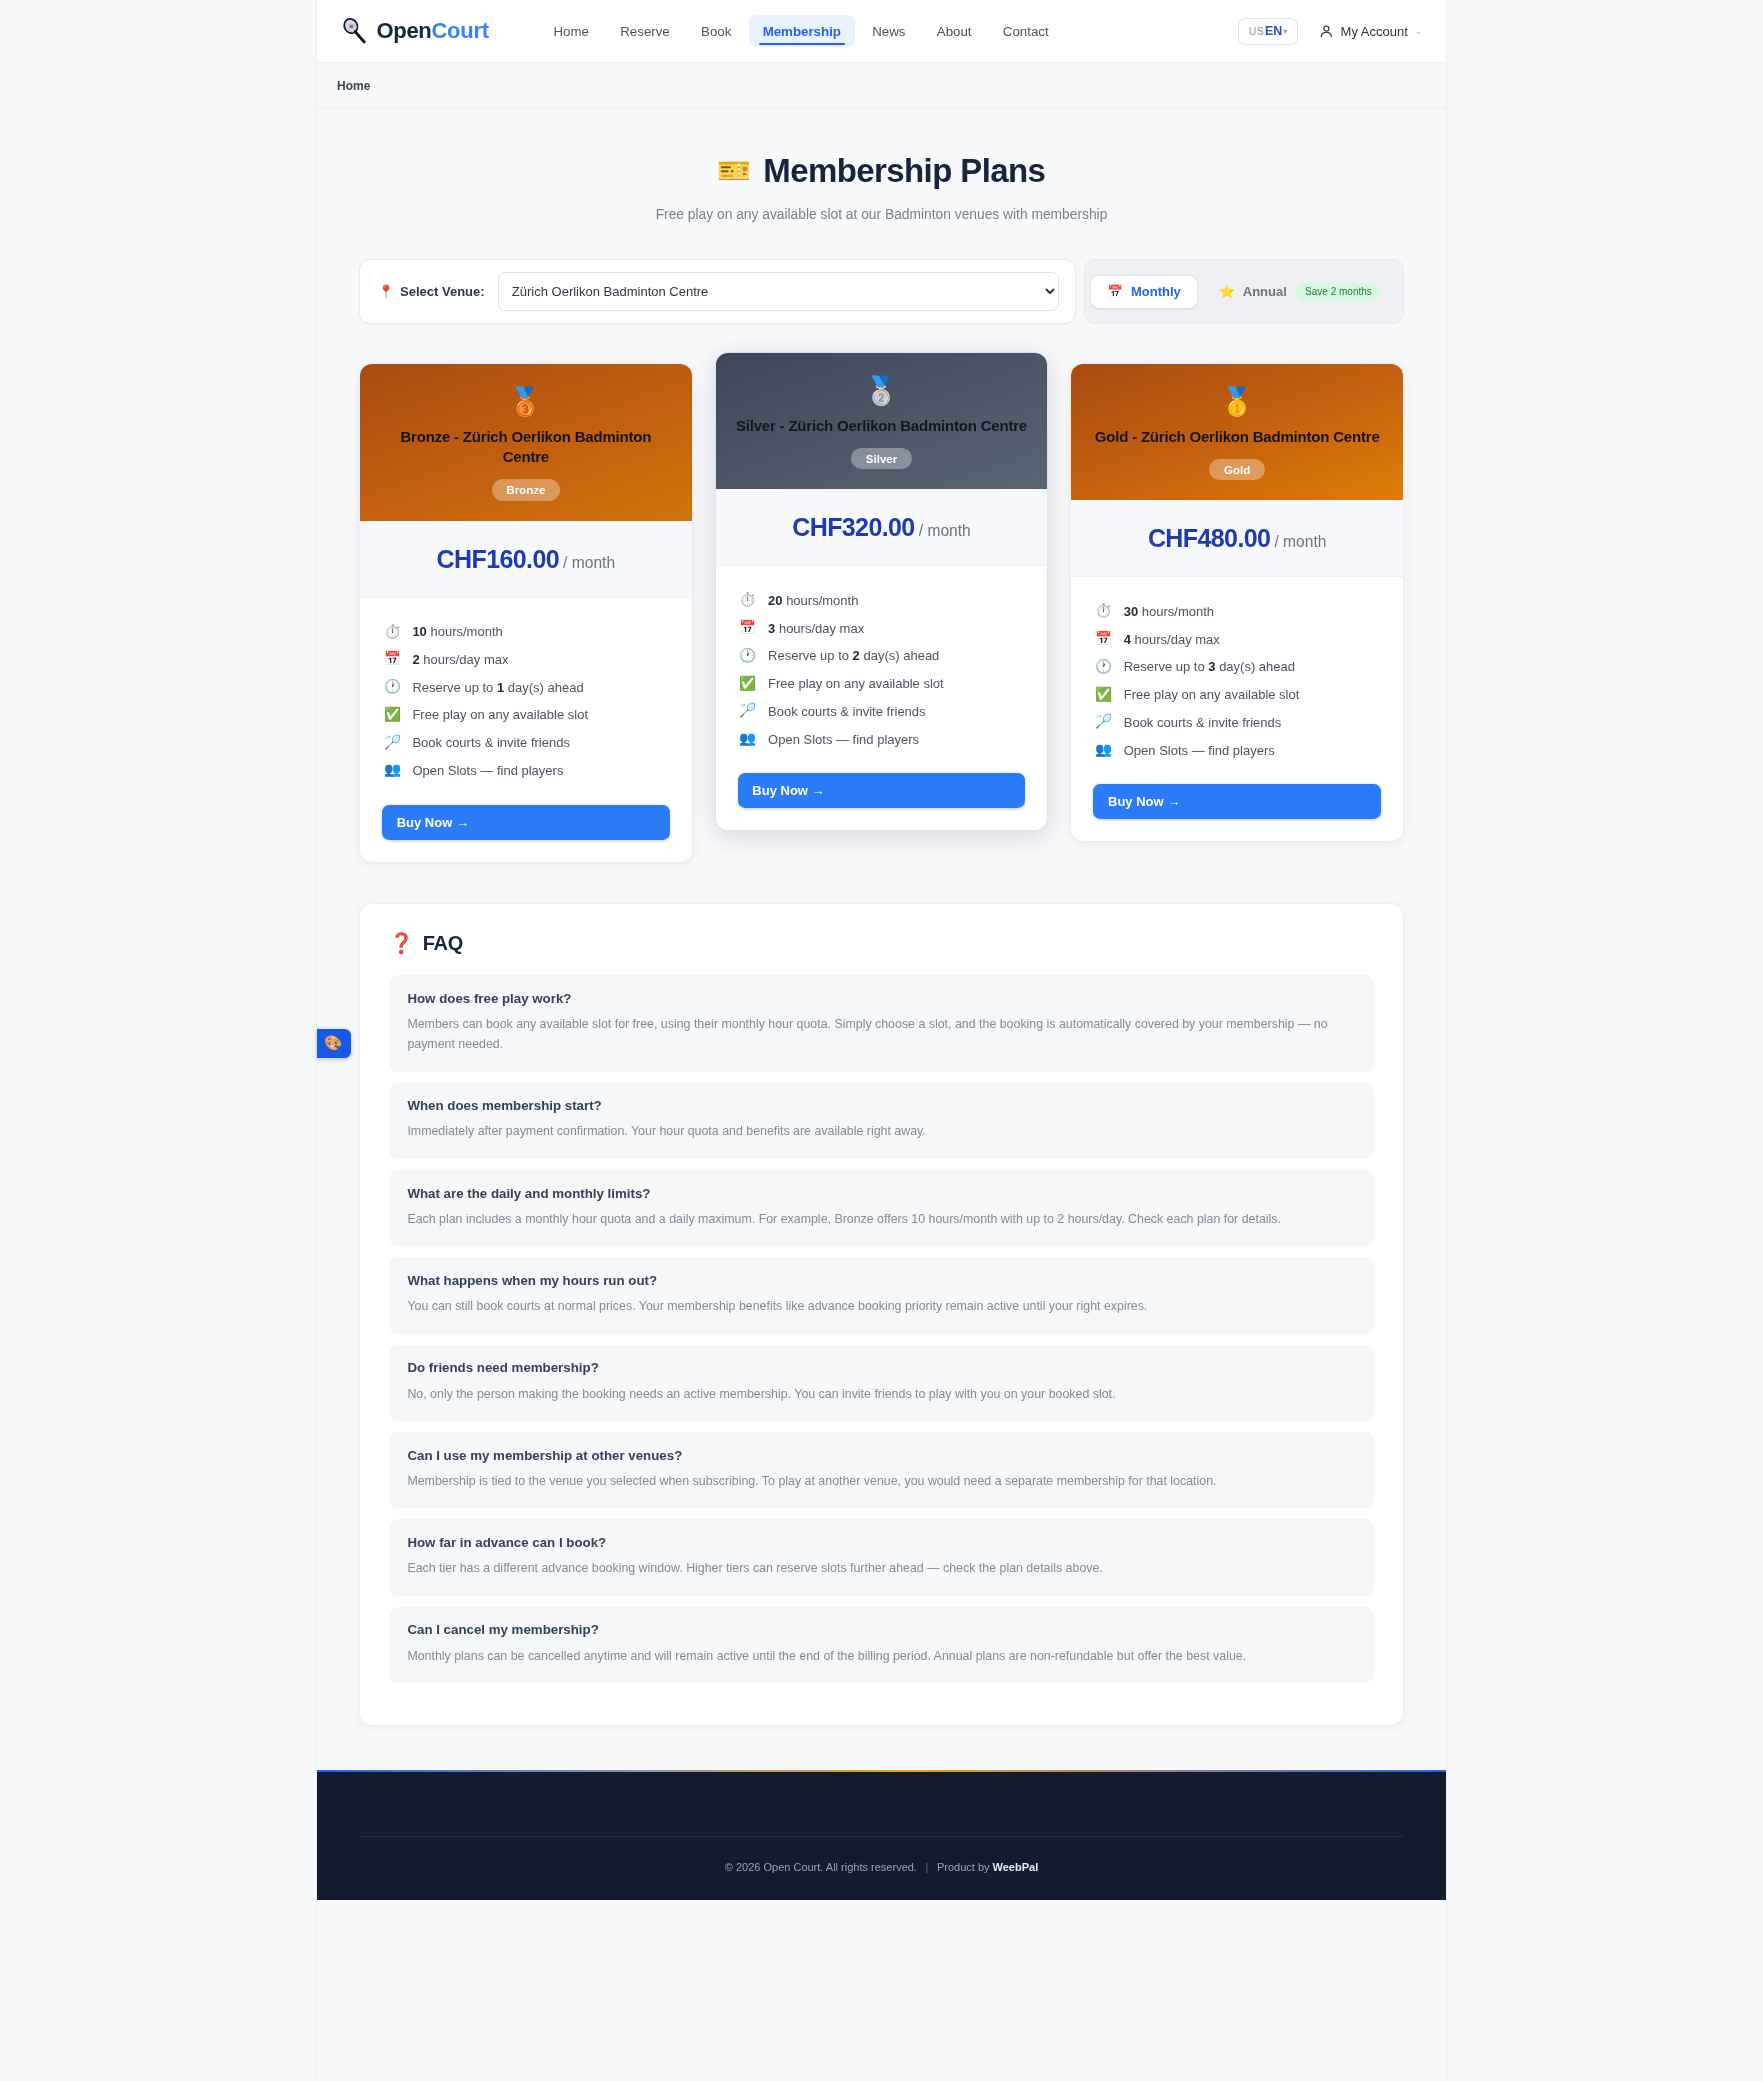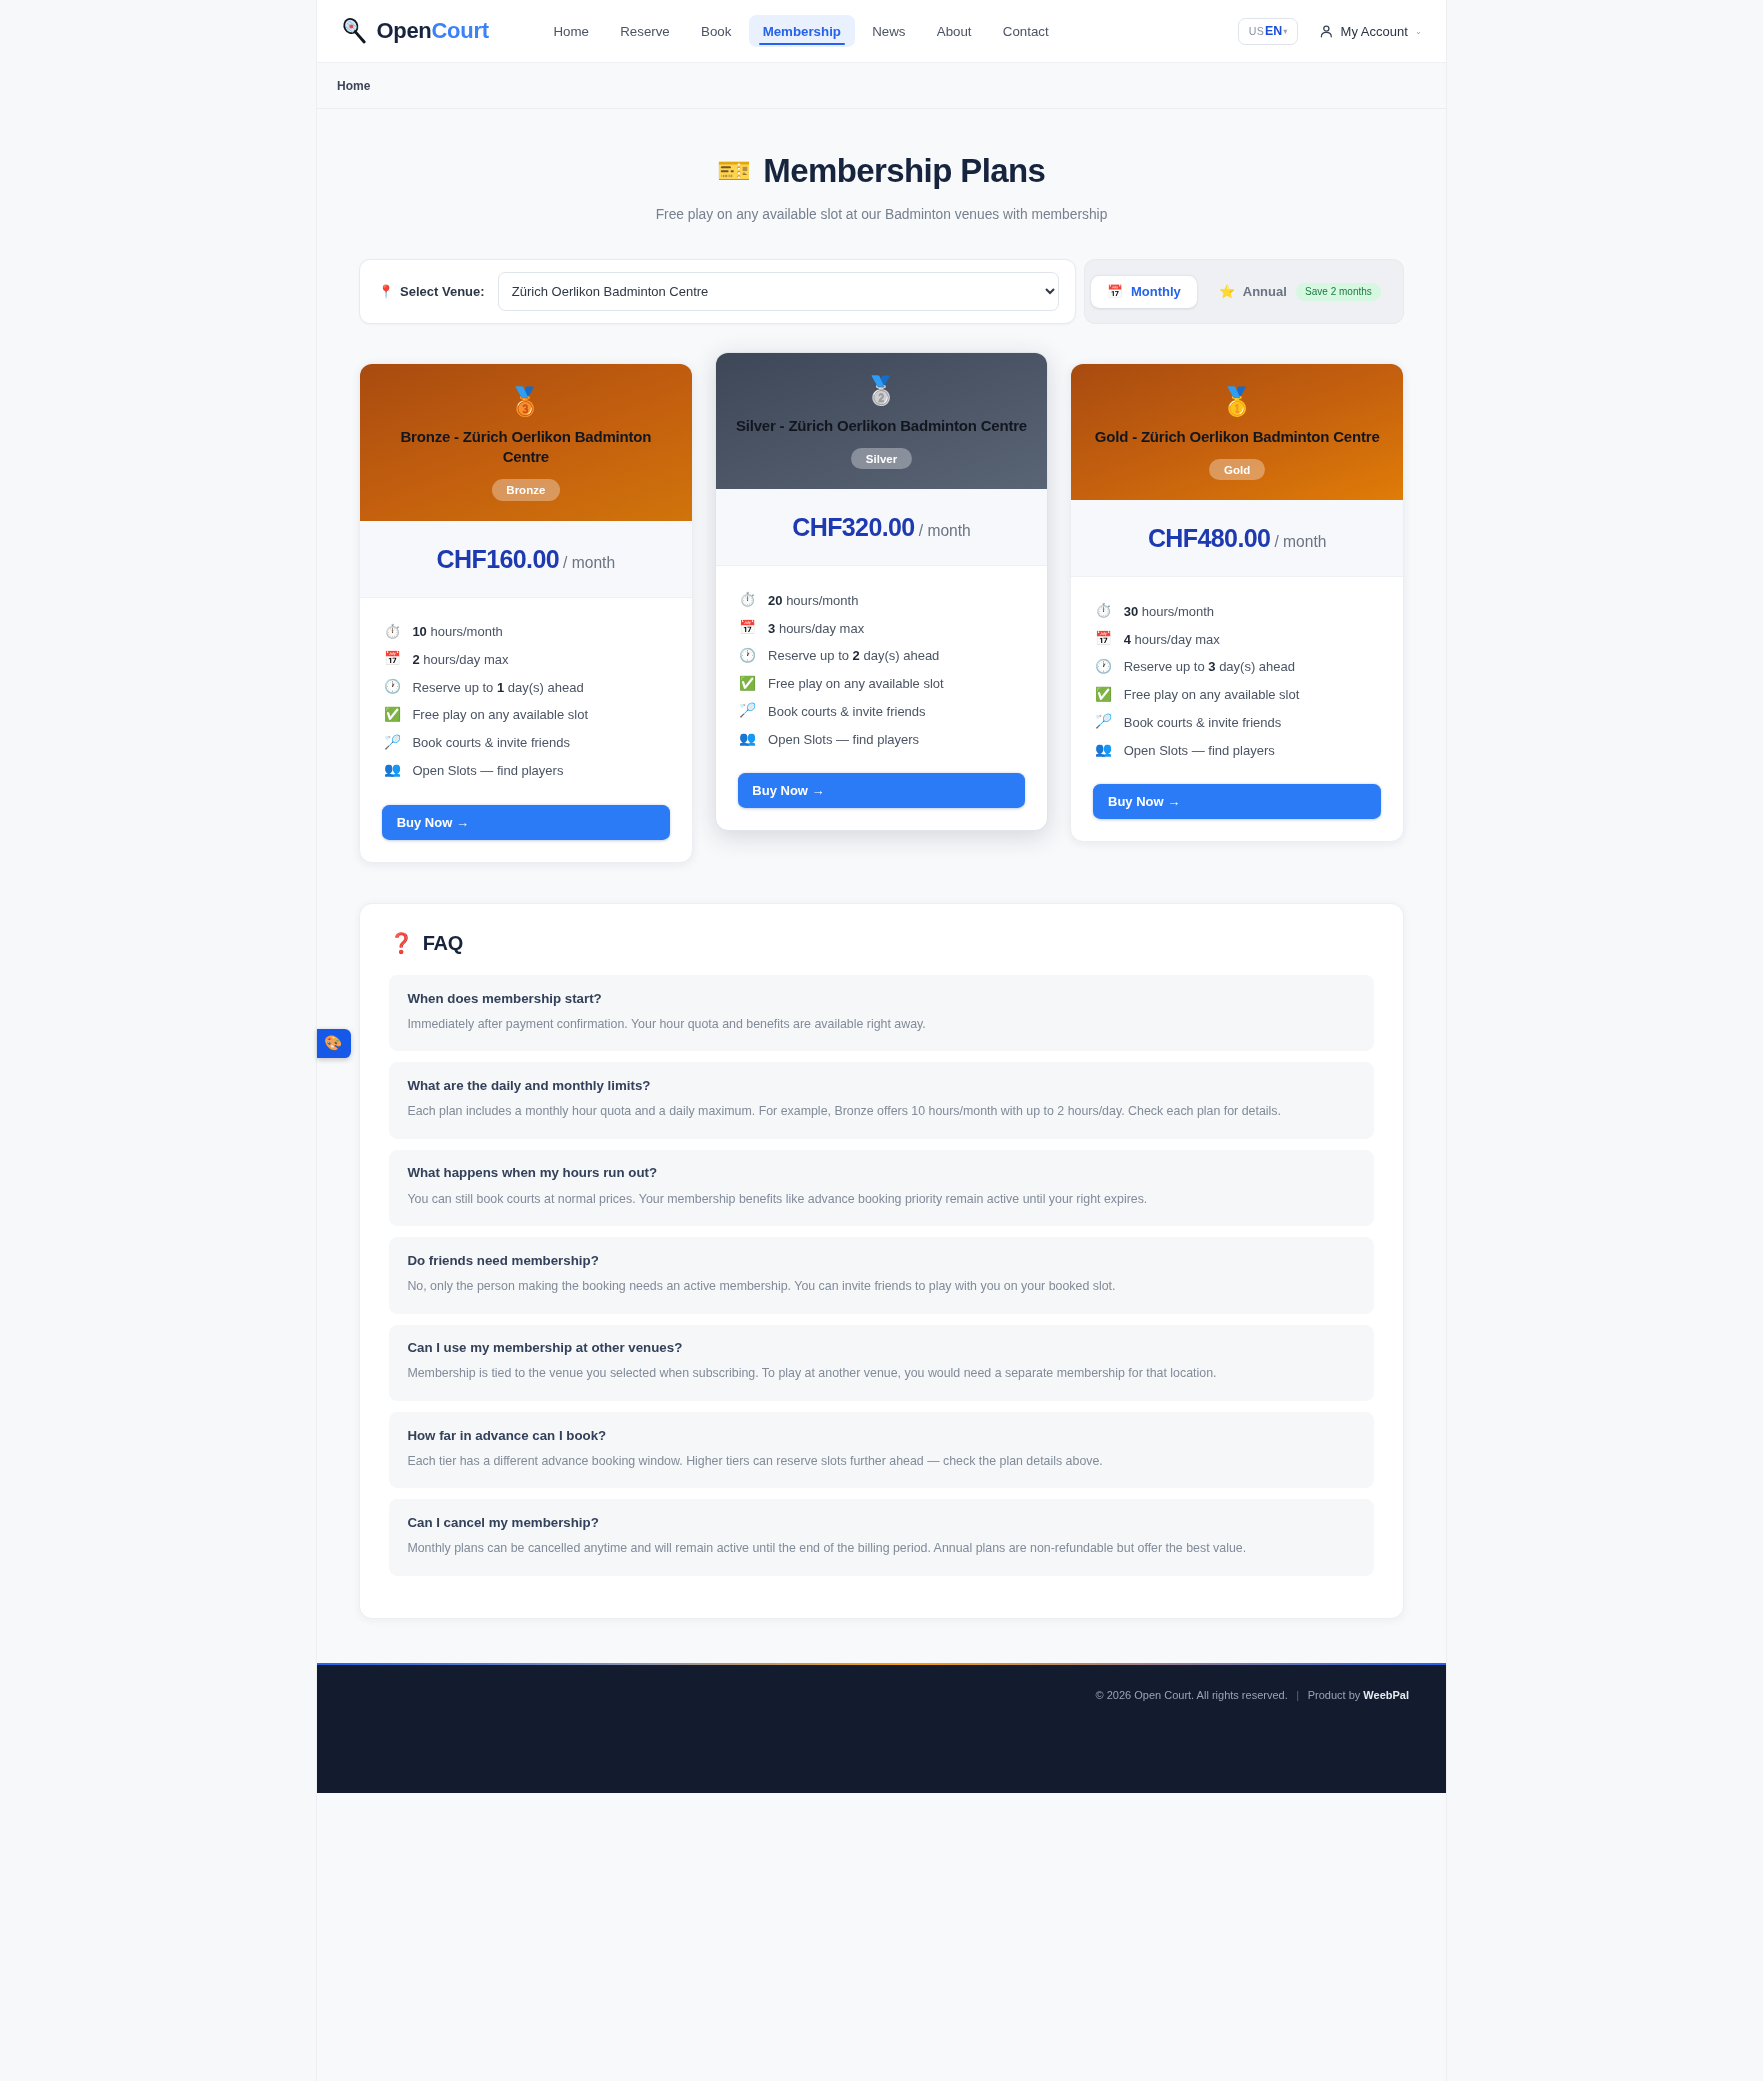--- a/index.html
+++ b/index.html
@@ -350,20 +350,21 @@
     background: #131c2e;
     border-top: 2.8px solid transparent;
     background-image:
       linear-gradient(#131c2e,#131c2e),
       linear-gradient(90deg,#2563eb 0%,#8a93b6 28%,#f59e0b 52%,#9c7f8e 74%,#2563eb 100%);
     background-origin: border-box;
     background-clip: padding-box, border-box;
     min-height: 130px;
     padding: 0 37px;
     display: flex;
+    flex-direction: column;
     justify-content: flex-end;
   }
   .footer-divider {
     height: 0.9px;
     background: rgba(255,255,255,.09);
     margin: 0 5.5px;
   }
   .footer-bottom {
     text-align: center;
     font-size: 11px;
@@ -600,20 +601,24 @@
 
   </div>
 
   <div class="faq-card">
     <div class="faq-title">
       <span>❓</span>
       <span>FAQ</span>
     </div>
 
     <div class="faq-item">
+      <div class="faq-q">How does free play work?</div>
+      <div class="faq-a">Members can book any available slot for free, using their monthly hour quota. Simply choose a slot, and the booking is automatically covered by your membership — no payment needed.</div>
+    </div>
+    <div class="faq-item">
       <div class="faq-q">When does membership start?</div>
       <div class="faq-a">Immediately after payment confirmation. Your hour quota and benefits are available right away.</div>
     </div>
     <div class="faq-item">
       <div class="faq-q">What are the daily and monthly limits?</div>
       <div class="faq-a">Each plan includes a monthly hour quota and a daily maximum. For example, Bronze offers 10 hours/month with up to 2 hours/day. Check each plan for details.</div>
     </div>
     <div class="faq-item">
       <div class="faq-q">What happens when my hours run out?</div>
       <div class="faq-a">You can still book courts at normal prices. Your membership benefits like advance booking priority remain active until your right expires.</div>

